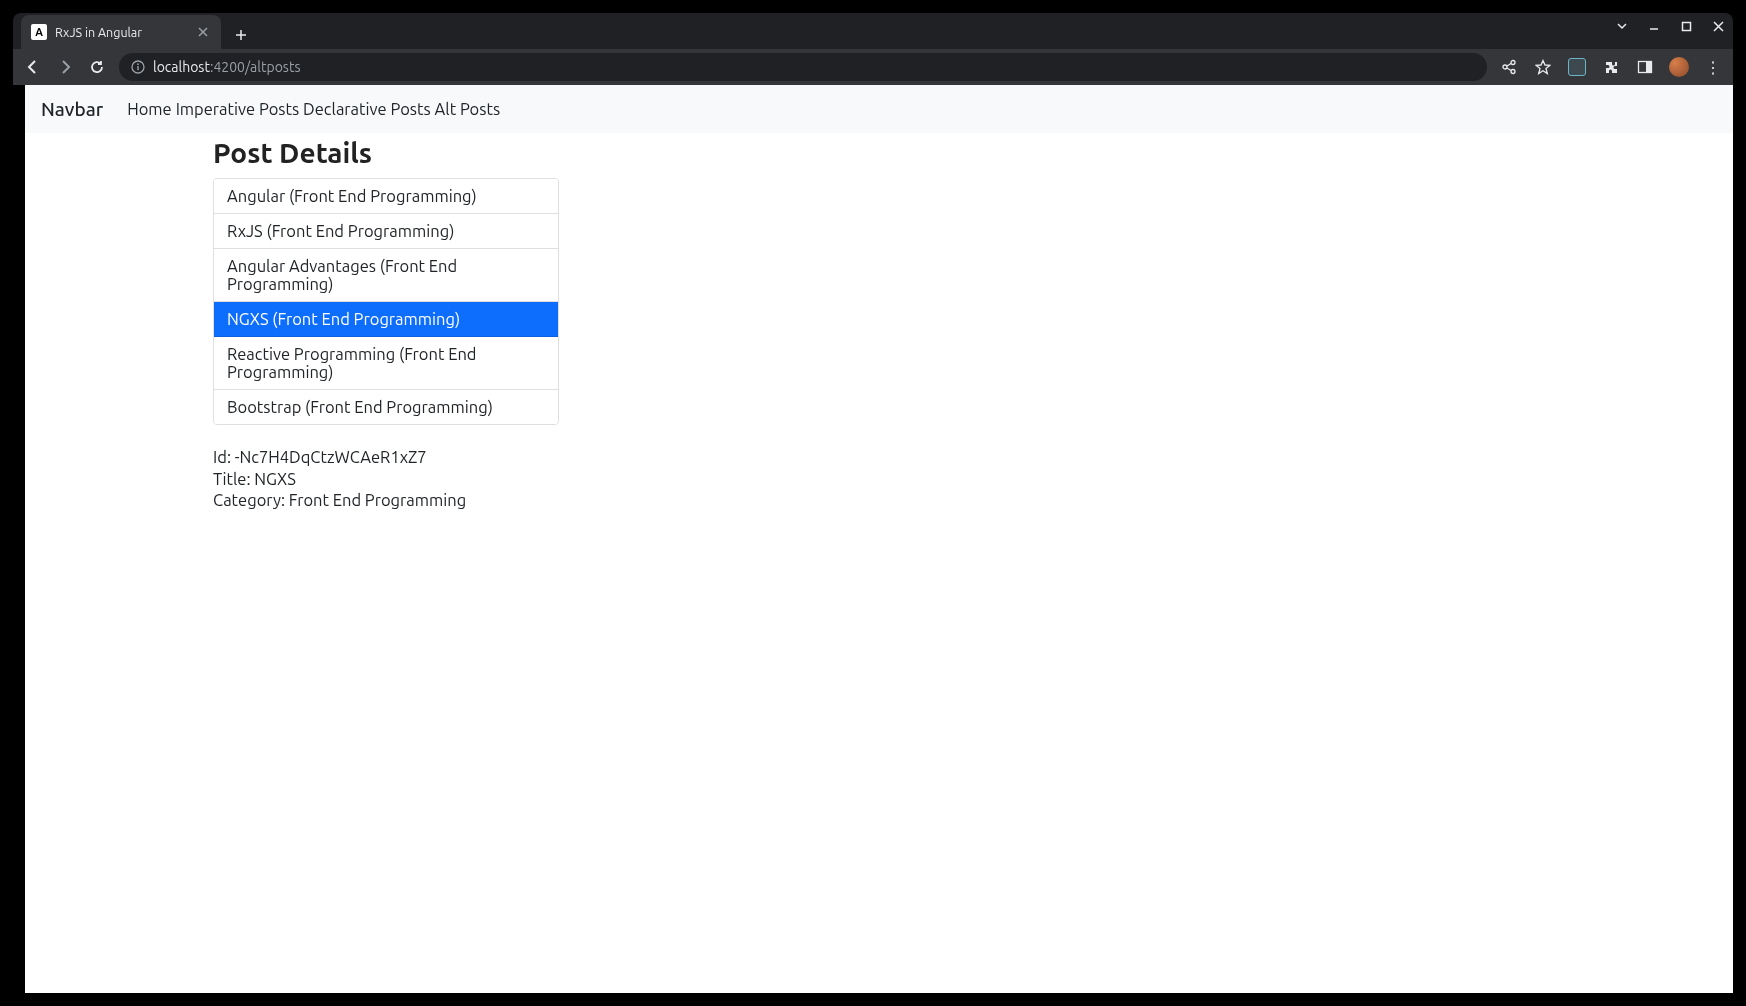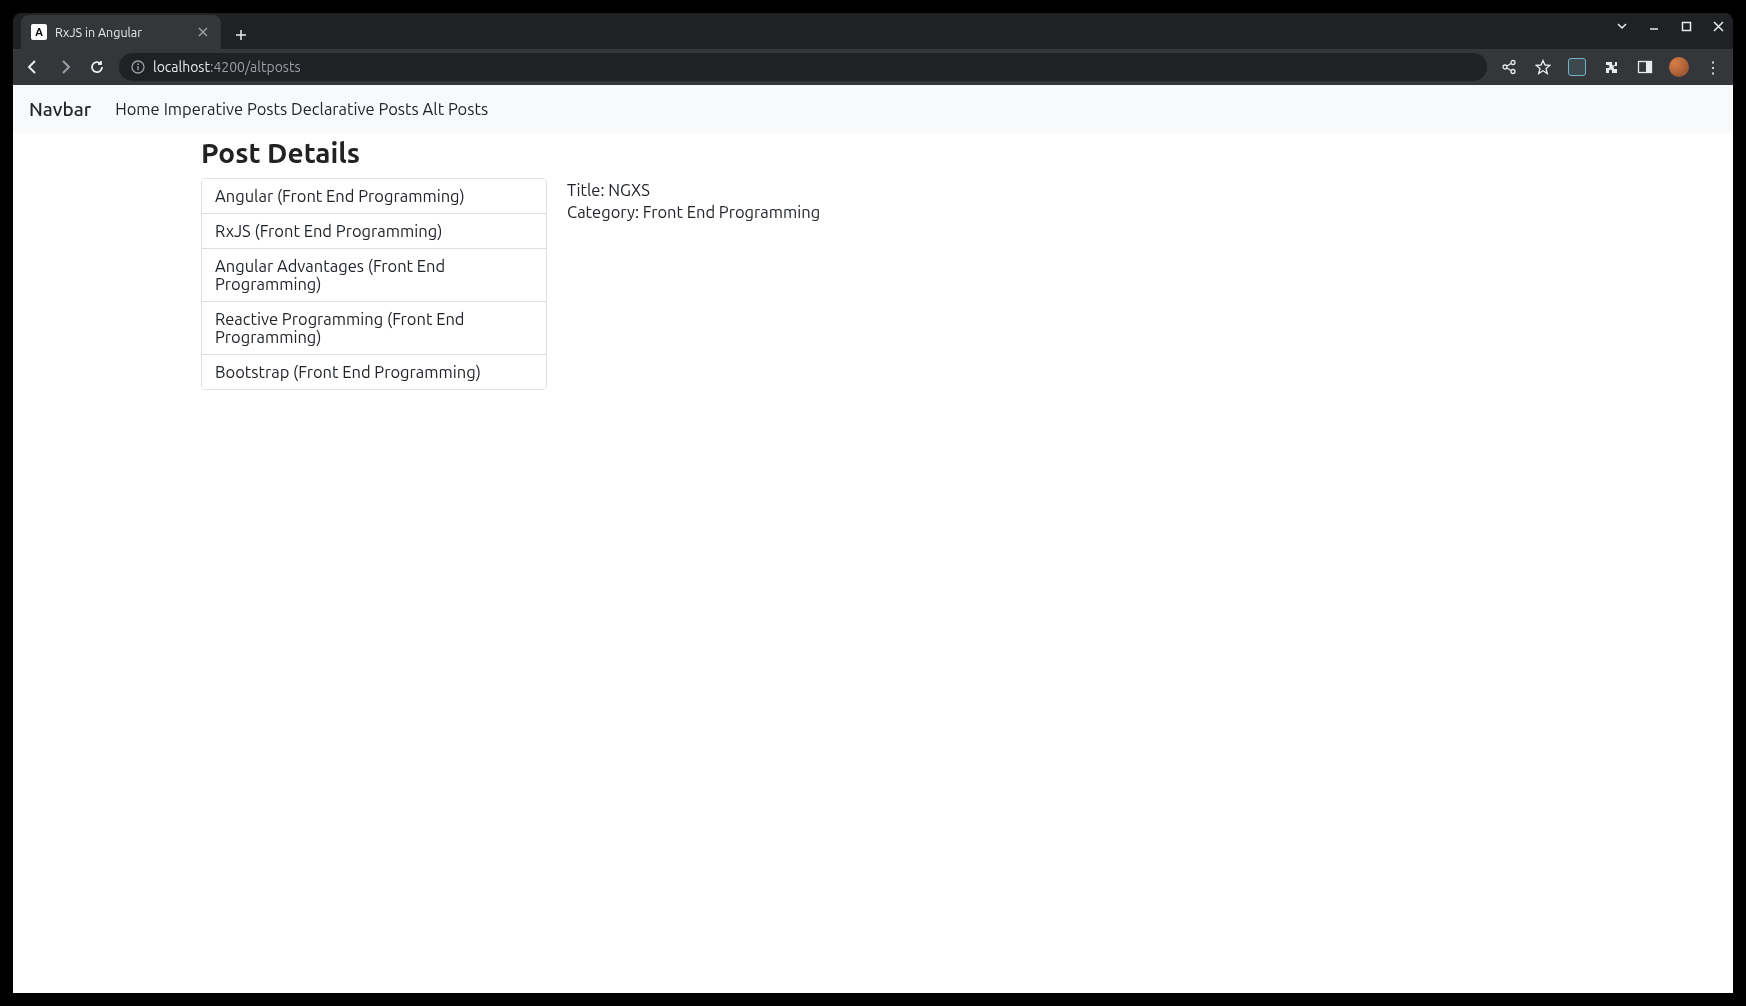--- a/index.html
+++ b/index.html
@@ -129,20 +129,21 @@
       background: radial-gradient(circle at 30% 30%, #d97e4a, #8a4a2a);
     }
     .dots { font-size: 16px; line-height: 0.4; }
     
     .content {
       flex: 1;
       background: #3b82f6;
       display: flex;
       flex-direction: column;
       overflow: hidden;
+      margin-left: 12px;
     }
     .app-navbar {
       background: #f8f9fa;
       border-bottom: 1px solid #f8f9fa;
       height: 48px;
       display: flex;
       align-items: center;
       padding: 0 16px;
       gap: 18px;
       color: #212529;
@@ -158,21 +159,21 @@
     .container {
       width: 1100px;
       margin-left: 188px;
     }
     .page-title {
       font-size: 28px;
       font-weight: 700;
       color: #222;
       margin: 2px 0 10px 0;
     }
-    .row { display: flex; gap: 20px; }
+    .row { display: flex; gap: 20px; flex-direction: column; }
     .col-list { width: 346px; }
     .col-detail { flex: 1; padding-top: 2px; }
     .list-group {
       border: 1px solid rgba(0,0,0,.125);
       border-radius: 4px;
       overflow: hidden;
     }
     .list-item {
       padding: 8px 13px;
       font-size: 16.5px;
@@ -312,25 +313,27 @@
       </div>
       <div class="page">
         <div class="container">
           <h2 class="page-title">Post Details</h2>
           <div class="row">
             <div class="col-list">
               <div class="list-group" id="post-list">
                   <div class="list-item">Angular (Front End Programming)</div>
                   <div class="list-item">RxJS (Front End Programming)</div>
                   <div class="list-item">Angular Advantages (Front End Programming)</div>
+                  <div class="list-item active">NGXS (Front End Programming)</div>
                   <div class="list-item">Reactive Programming (Front End Programming)</div>
                   <div class="list-item">Bootstrap (Front End Programming)</div>
                 </div>
             </div>
             <div class="col-detail">
+              <div class="detail-line">Id: -Nc7H4DqCtzWCAeR1xZ7</div>
               <div class="detail-line">Title: NGXS</div>
               <div class="detail-line">Category: Front End Programming</div>
             </div>
           </div>
         </div>
       </div>
     </div>
   </div>
 </div>
 

